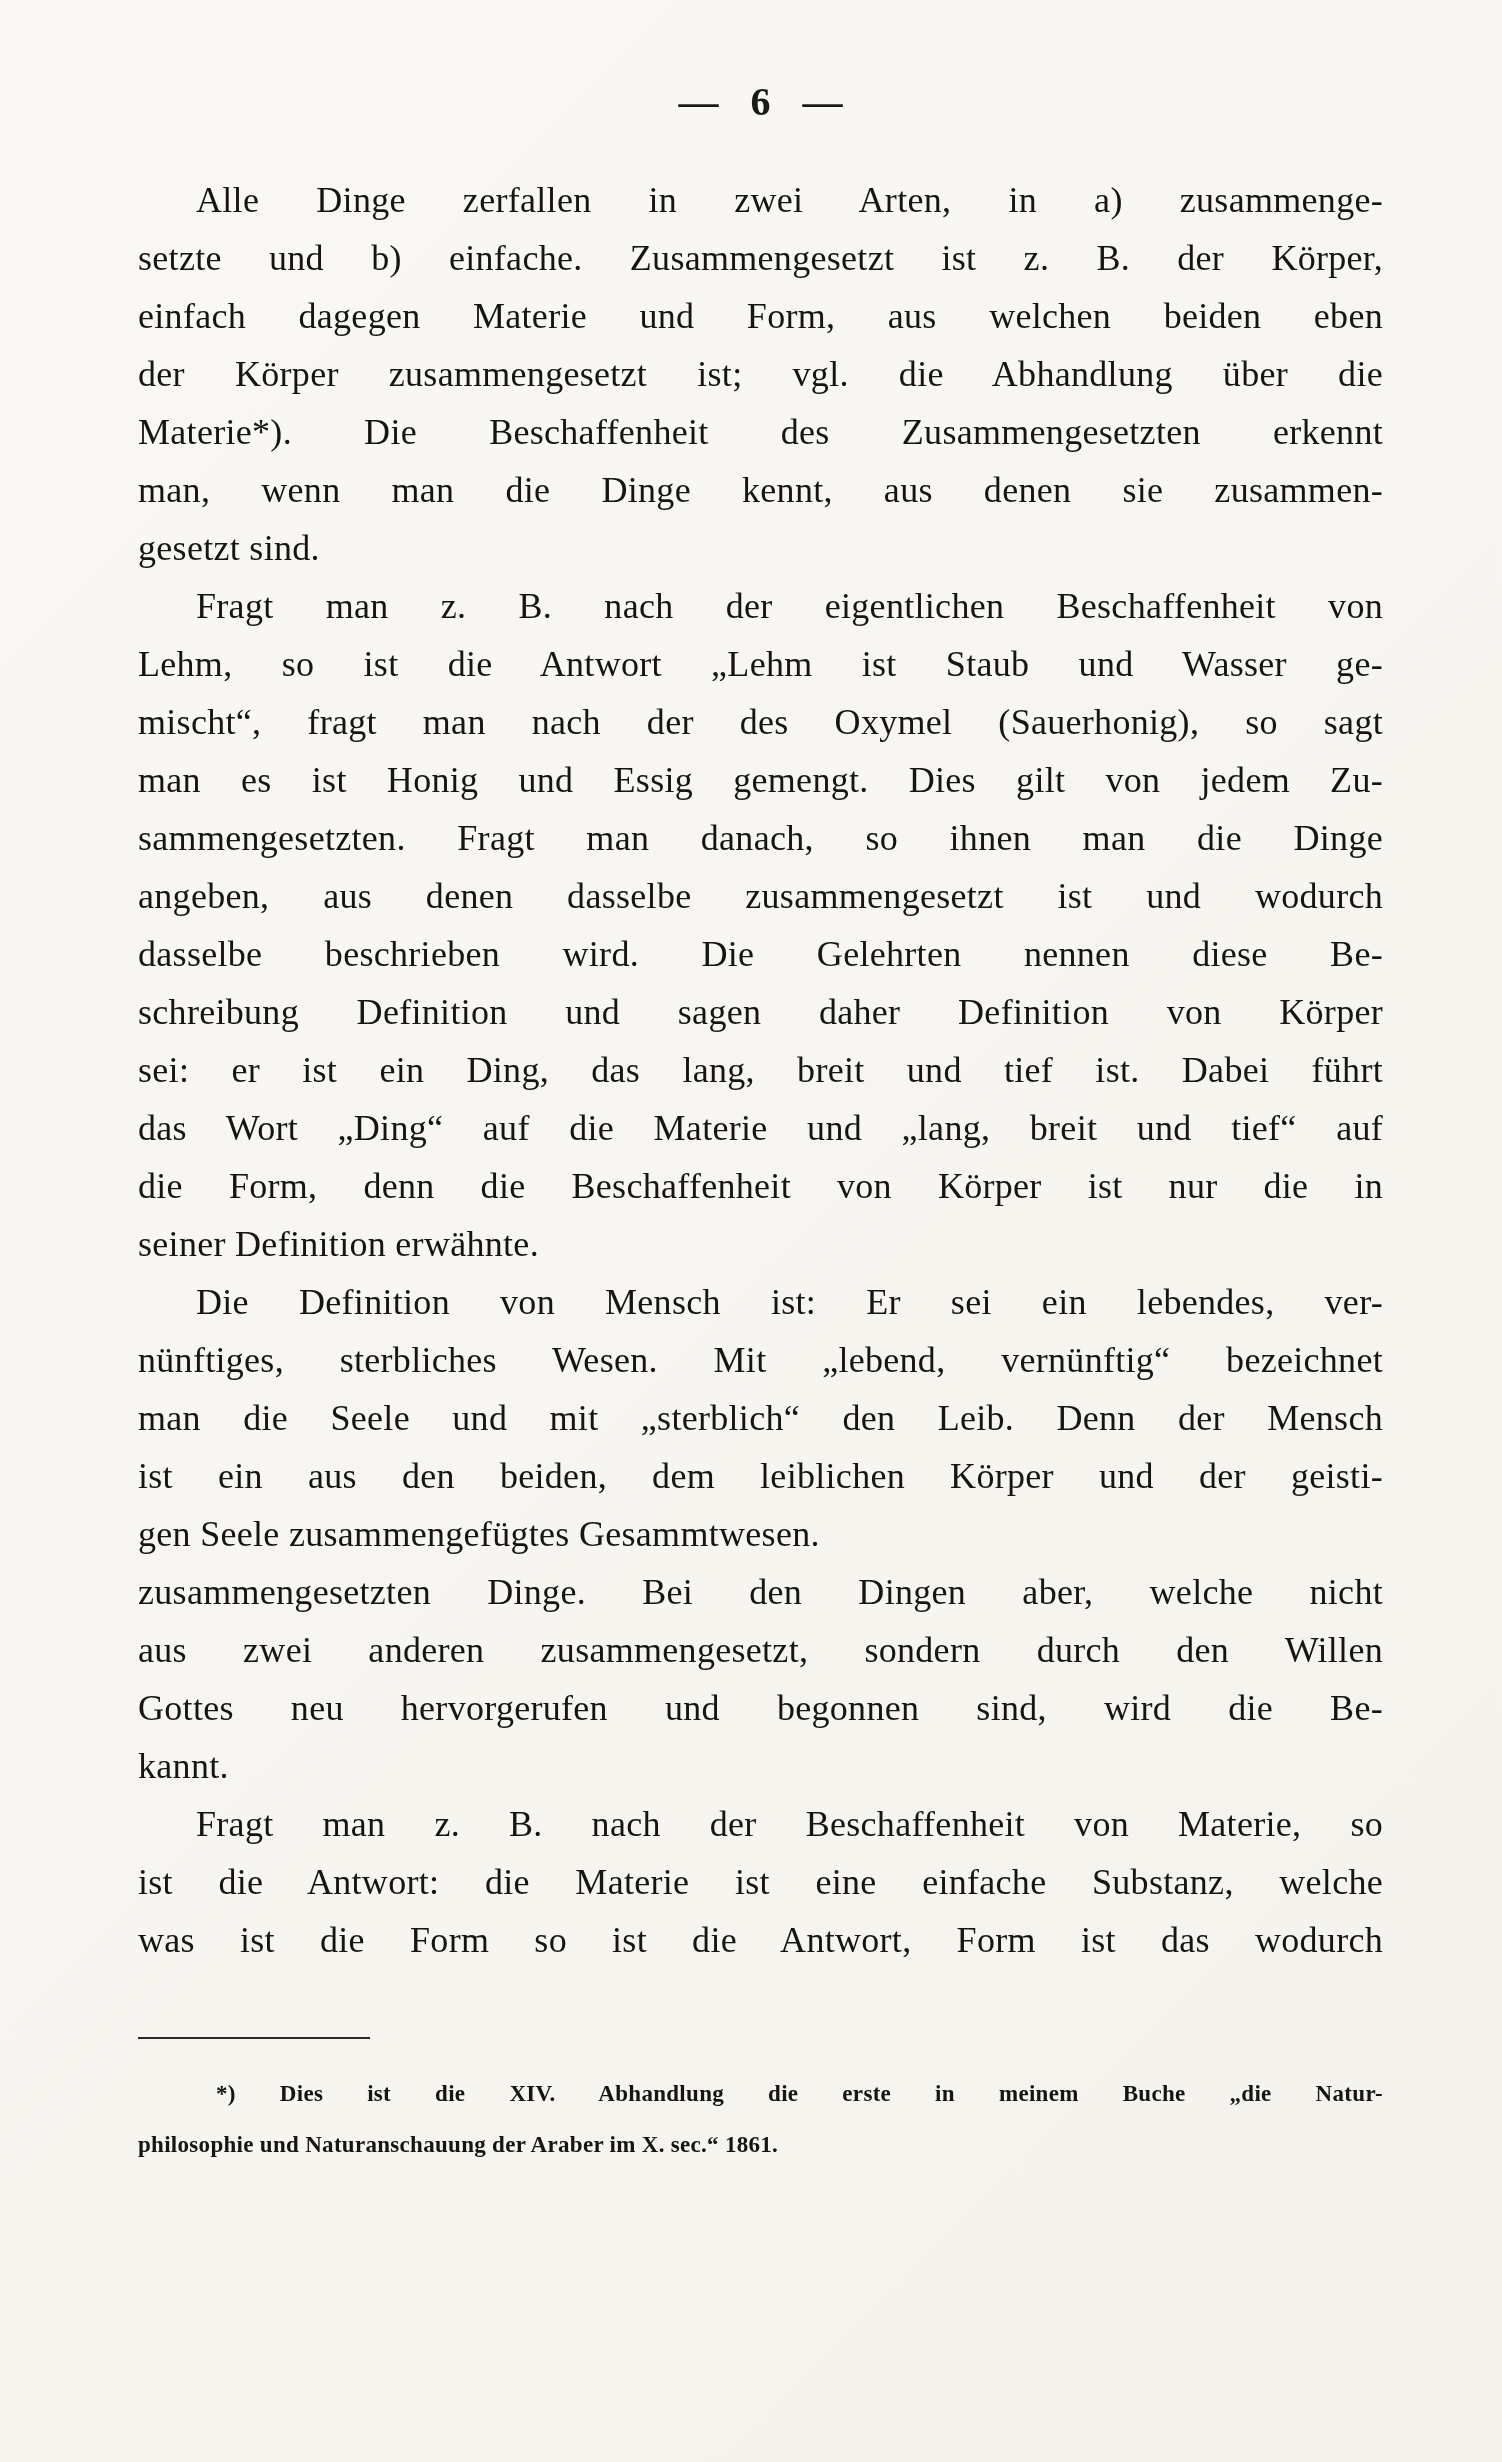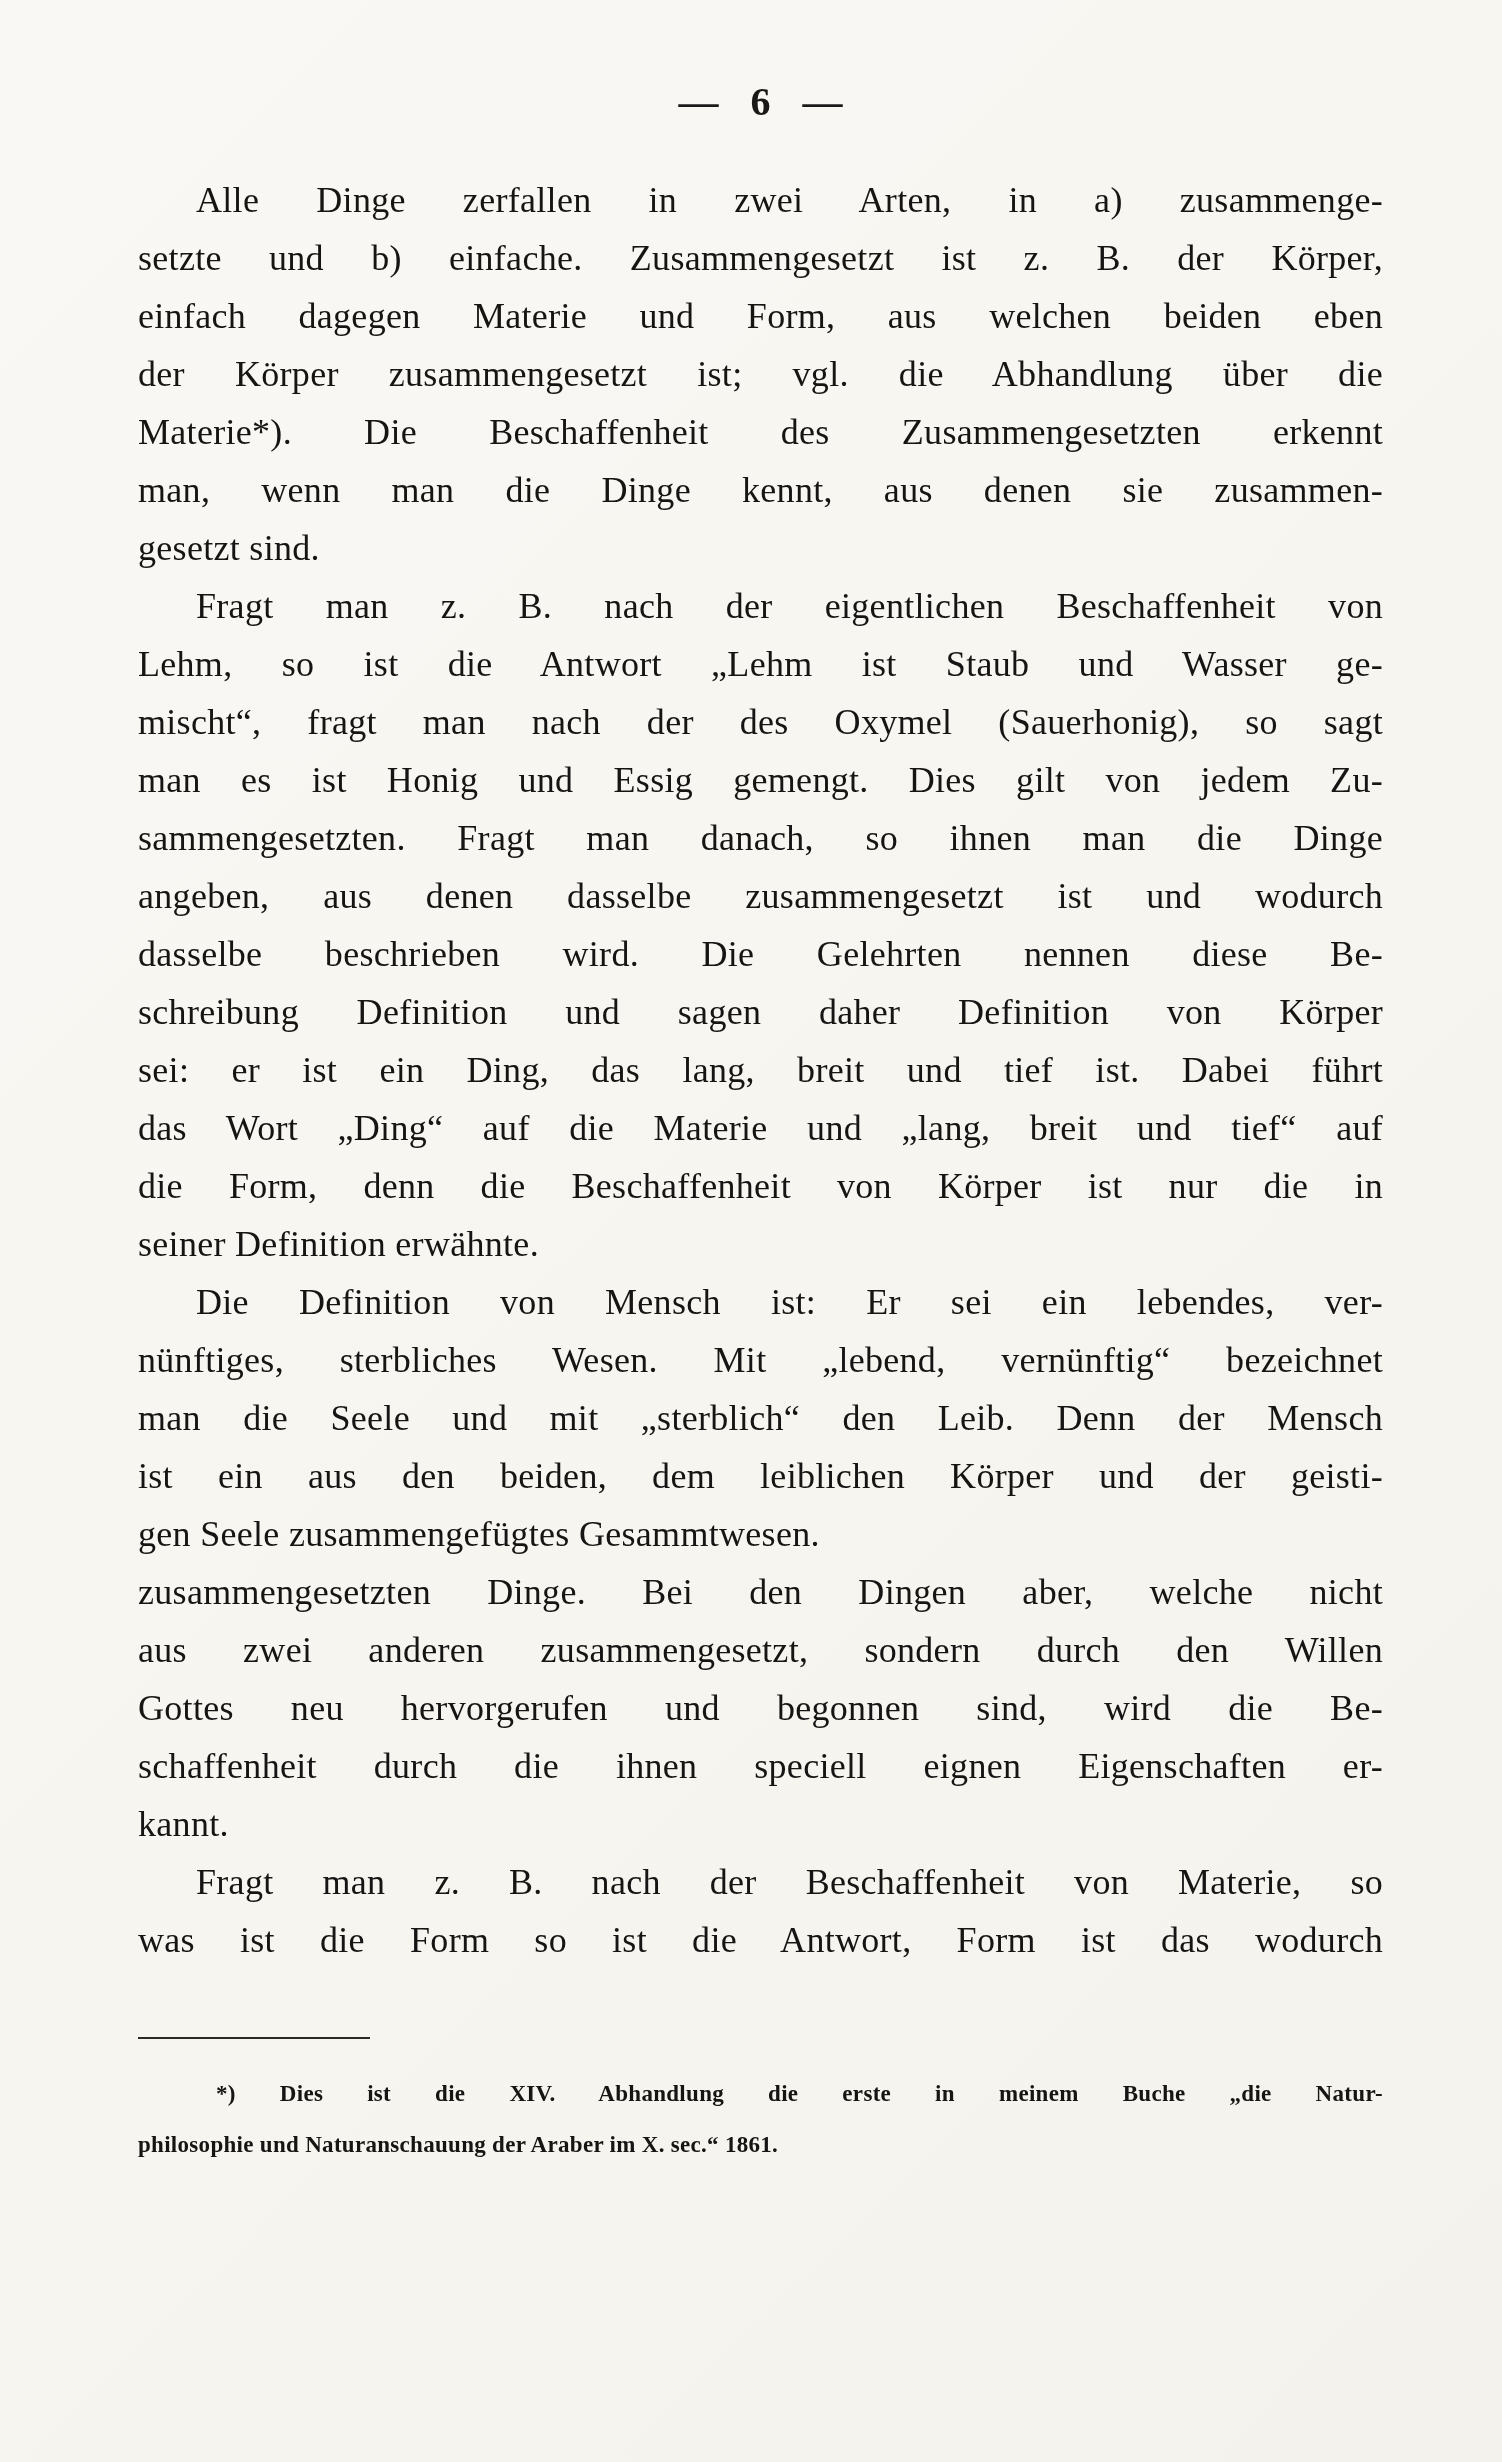--- a/index.html
+++ b/index.html
@@ -111,25 +111,25 @@
         <div class="line indent">Die Definition von Mensch ist: Er sei ein lebendes, ver-</div>
         <div class="line">nünftiges, sterbliches Wesen. Mit „lebend, vernünftig“ bezeichnet</div>
         <div class="line">man die Seele und mit „sterblich“ den Leib. Denn der Mensch</div>
         <div class="line">ist ein aus den beiden, dem leiblichen Körper und der geisti-</div>
         <div class="line last">gen Seele zusammengefügtes Gesammtwesen.</div>
       </div>
       <div class="paragraph">
         <div class="line">zusammengesetzten Dinge. Bei den Dingen aber, welche nicht</div>
         <div class="line">aus zwei anderen zusammengesetzt, sondern durch den Willen</div>
         <div class="line">Gottes neu hervorgerufen und begonnen sind, wird die Be-</div>
-        <div class="line">schaffenheit durch die ihnen speciell eignen Eigenschaften er-</div>
         <div class="line last">kannt.</div>
       </div>
       <div class="paragraph">
         <div class="line indent">Fragt man z. B. nach der Beschaffenheit von Materie, so</div>
+        <div class="line">ist die Antwort: die Materie ist eine einfache Substanz, welche</div>
         <div class="line">was ist die Form so ist die Antwort, Form ist das wodurch</div>
       </div>
     </div>
 
   <div class="footnote">
     <div class="footnote-rule"></div>
     <div id="footnote-lines">
         <div class="fn-line indent">*) Dies ist die XIV. Abhandlung die erste in meinem Buche „die Natur-</div>
         <div class="fn-line last">philosophie und Naturanschauung der Araber im X. sec.“ 1861.</div>
       </div>

